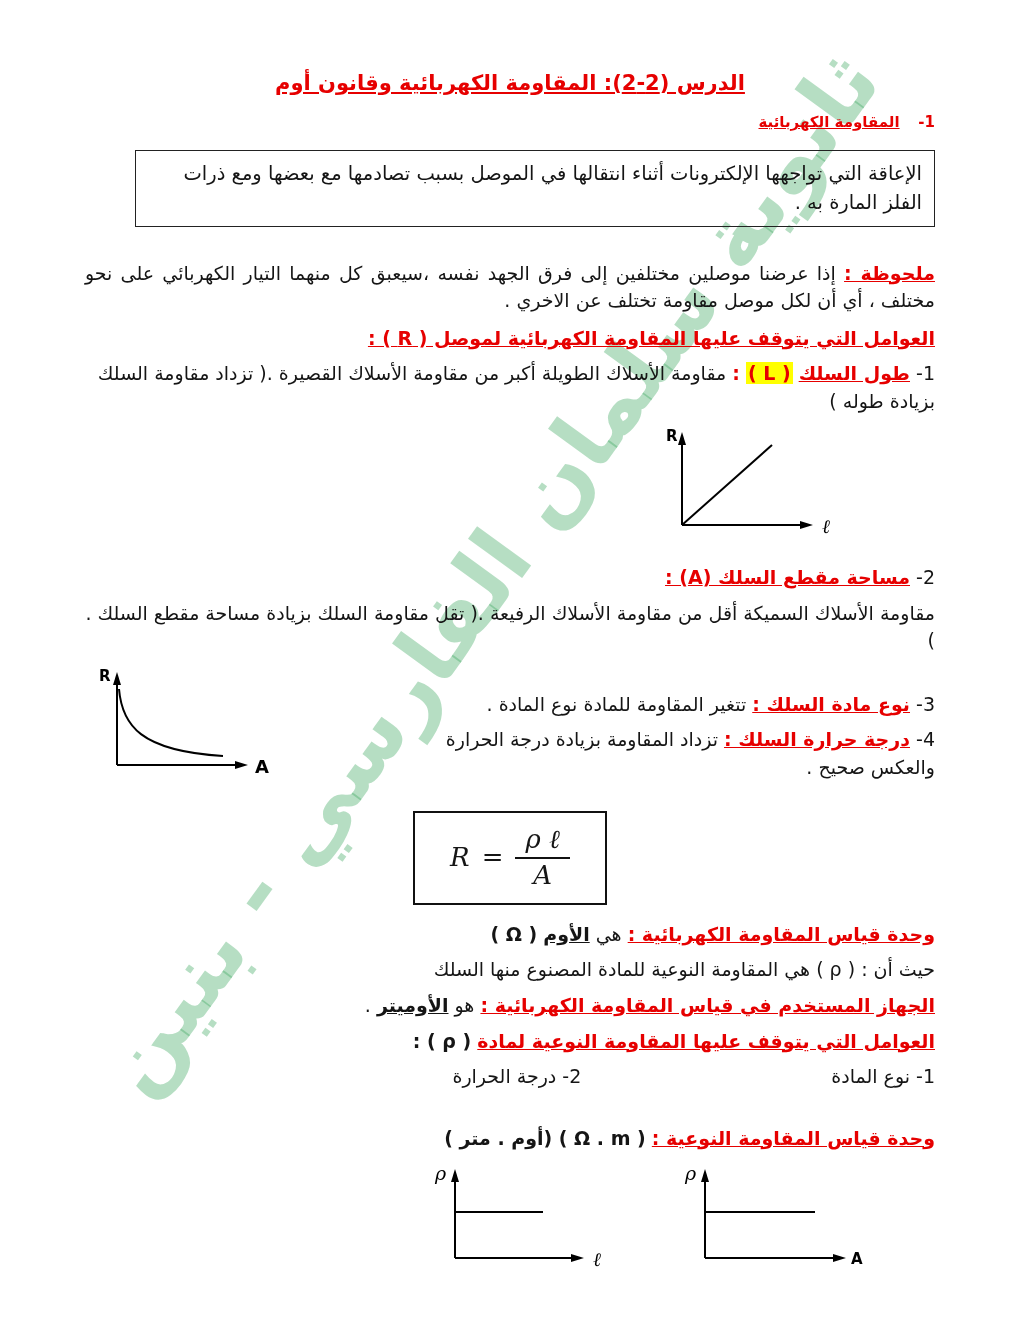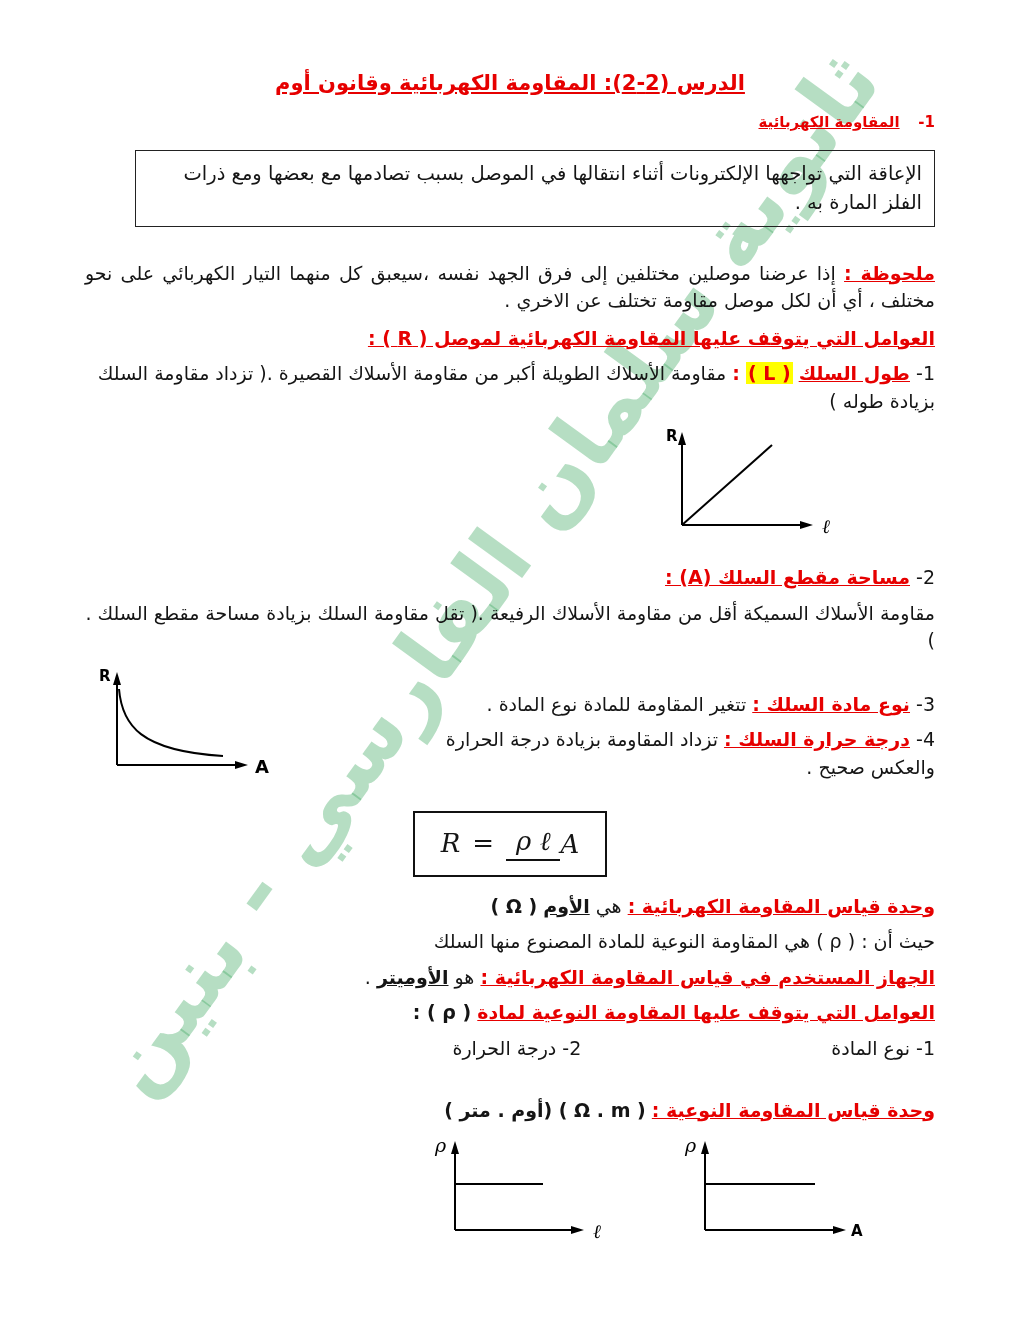--- a/index.html
+++ b/index.html
@@ -33,21 +33,21 @@
   .graph1{margin-right:85px;margin-left:auto;}
   .graph2row{display:flex;align-items:flex-end;margin:0 0 4px 0;}
   .graph2col{width:250px;flex:0 0 250px;direction:ltr;padding-right:70px;}
   .itemscol{flex:1;padding-bottom:6px;}
   .formula-box{
     width:170px;margin:16px auto 16px auto;border:2.2px solid #111;
     padding:12px 10px;display:flex;align-items:center;justify-content:center;
     gap:12px;direction:ltr;font-family:"DejaVu Serif",serif;font-style:italic;
     font-size:26px;background:#fff;
   }
-  .frac{display:inline-flex;flex-direction:row;align-items:center;line-height:1.15;}
+  .frac{display:inline-flex;flex-direction:column;align-items:center;line-height:1.15;}
   .frac .num{border-bottom:2px solid #111;padding:0 10px 2px 10px;}
   .frac .den{padding-top:2px;}
   .rho-items{display:flex;gap:250px;margin:2px 0 34px 0;}
   .rho-graphs{display:flex;gap:60px;direction:ltr;width:fit-content;margin-left:auto;margin-right:60px;}
   svg text{font-family:"DejaVu Serif",serif;}
   svg .axlabel-b{font-family:"DejaVu Sans",sans-serif;font-weight:bold;font-size:15px;}
   svg .axlabel-i{font-style:italic;font-size:19px;}
   .mt40{}
 </style>
 </head>

